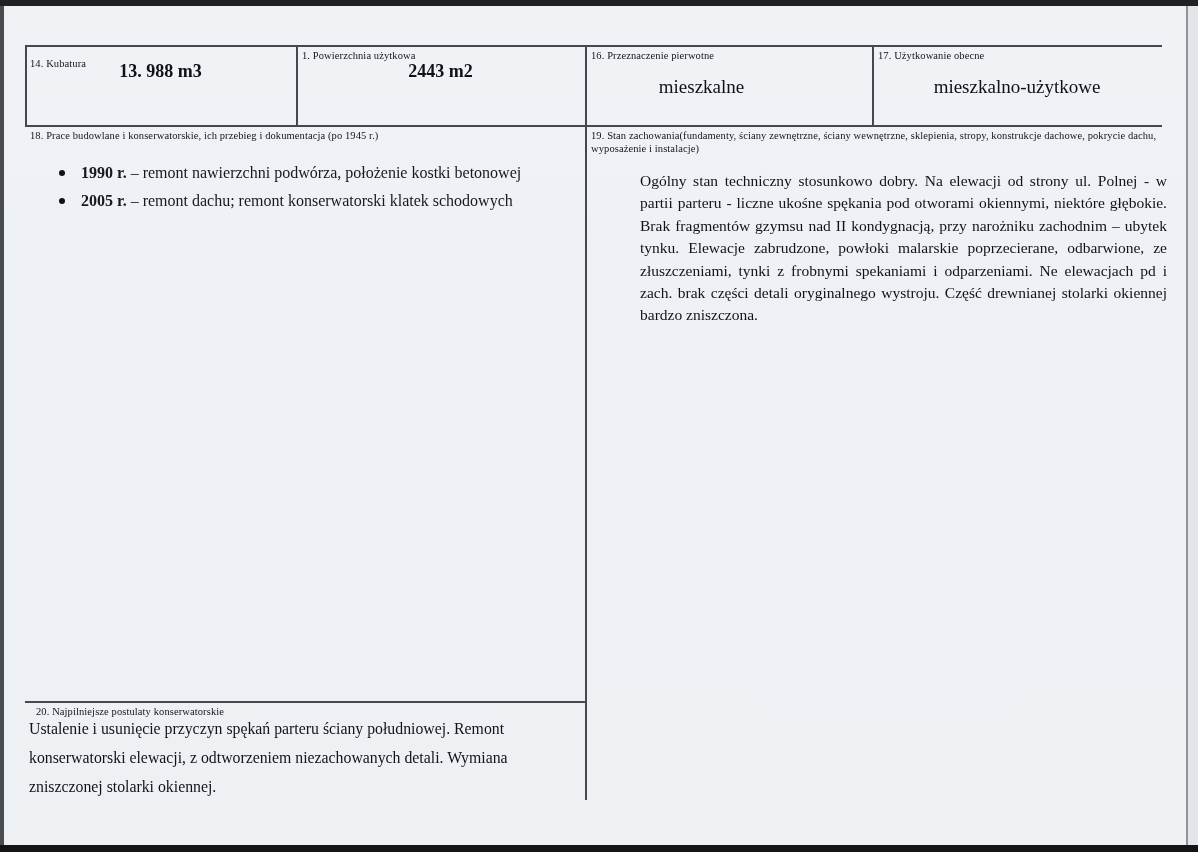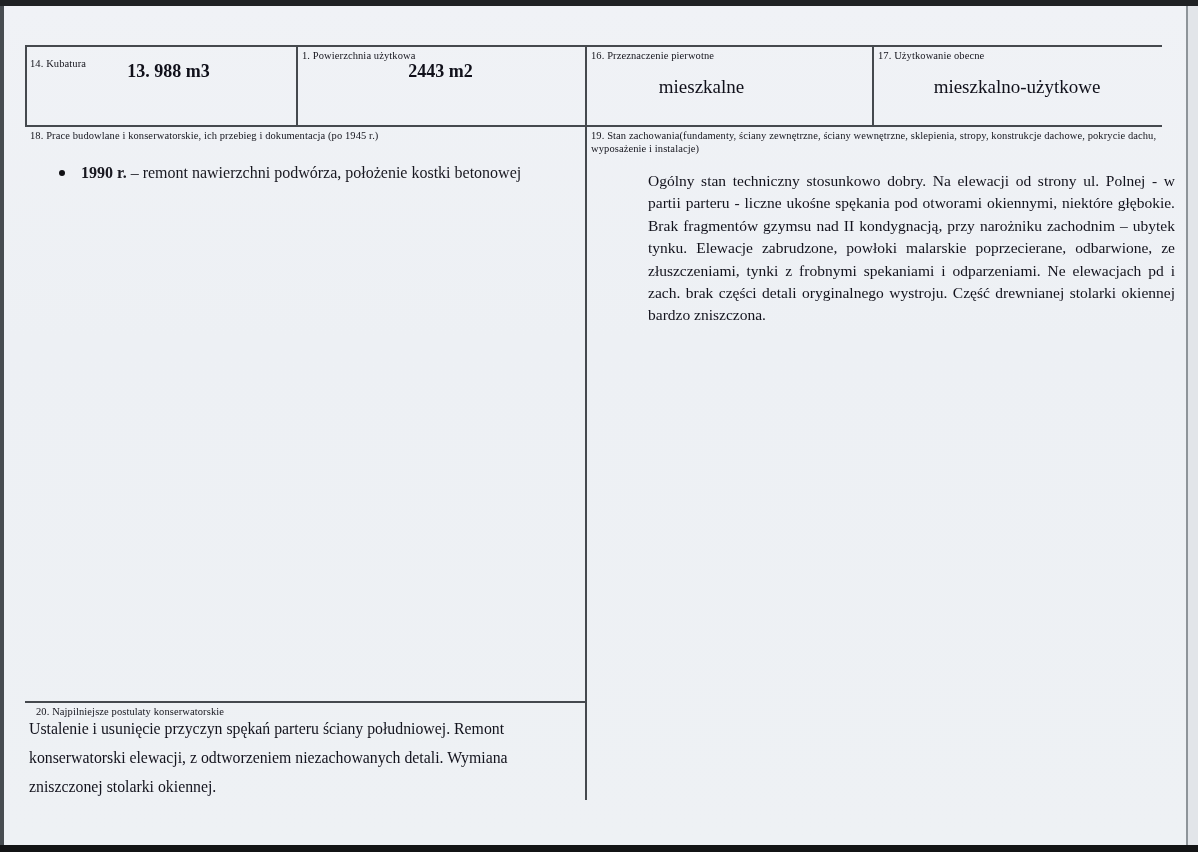--- a/index.html
+++ b/index.html
@@ -41,21 +41,21 @@
     font-size:16px;line-height:19px;white-space:nowrap;
   }
   .works-list li::before{
     content:"";position:absolute;left:4px;top:7px;width:6px;height:6px;border-radius:50%;background:#101014;
   }
   .works-list .yr{font-weight:bold;}
 
   
   .state-body{
     position:absolute;left:640px;top:170px;width:527px;
-    font-size:15.5px;line-height:22.4px;text-align:justify;color:#12121c;margin-left:8px;
+    font-size:15.5px;line-height:22.4px;text-align:justify;color:#12121c;
   }
   
   .postulaty-body{
     position:absolute;left:29px;top:714px;width:540px;
     font-size:15.8px;line-height:29px;color:#12121c;
   }
 </style>
 </head>
 <body>
 
@@ -67,35 +67,38 @@
 
 <div class="hline" style="left:25px;top:45px;width:1137px;"></div>
 <div class="hline" style="left:25px;top:125px;width:1137px;"></div>
 <div class="hline" style="left:25px;top:701px;width:562px;"></div>
 <div class="vline" style="left:25px;top:45px;height:82px;"></div>
 <div class="vline" style="left:296px;top:45px;height:82px;"></div>
 <div class="vline" style="left:585px;top:45px;height:755px;"></div>
 <div class="vline" style="left:872px;top:45px;height:82px;"></div>
 
 <div class="cell-label" style="left:30px;top:49px;margin-top:8px;">14. Kubatura</div>
-<div class="cell-value val-bold" style="left:25px;top:61px;width:271px;margin-left:8px;">13. 988 m3</div>
+<div class="cell-value val-bold" style="left:25px;top:61px;width:271px;">13. 988 m3</div>
 
 <div class="cell-label" style="left:302px;top:49px;">1. Powierzchnia użytkowa</div>
 <div class="cell-value val-bold" style="left:296px;top:61px;width:289px;">2443 m2</div>
 
 <div class="cell-label" style="left:591px;top:49px;">16. Przeznaczenie pierwotne</div>
 <div class="cell-value val-reg" style="left:585px;top:76px;width:233px;">mieszkalne</div>
 
 <div class="cell-label" style="left:878px;top:49px;">17. Użytkowanie obecne</div>
 <div class="cell-value val-reg" style="left:872px;top:76px;width:290px;">mieszkalno-użytkowe</div>
 
 <div class="cell-label" style="left:30px;top:129px;width:545px;">18. Prace budowlane i konserwatorskie, ich przebieg i dokumentacja (po 1945 r.)</div>
 <ul class="works-list">
   <li>
     <span class="yr">1990 r.</span><span> – remont nawierzchni podwórza, położenie kostki betonowej</span>
   </li>
+  <li>
+    <span class="yr">2005 r.</span><span> – remont dachu; remont konserwatorski  klatek schodowych</span>
+  </li>
 </ul>
 
 <div class="cell-label" style="left:591px;top:129px;width:575px;">19. Stan zachowania(fundamenty, ściany zewnętrzne, ściany wewnętrzne, sklepienia, stropy, konstrukcje dachowe, pokrycie dachu, wyposażenie i instalacje)</div>
 <div class="state-body">Ogólny stan techniczny stosunkowo dobry. Na elewacji od strony ul. Polnej - w partii parteru - liczne ukośne spękania pod otworami okiennymi, niektóre głębokie. Brak fragmentów gzymsu nad II kondygnacją, przy narożniku zachodnim – ubytek tynku.  Elewacje zabrudzone, powłoki malarskie poprzecierane, odbarwione, ze złuszczeniami, tynki z frobnymi spekaniami i odparzeniami. Ne elewacjach pd i zach. brak części detali oryginalnego wystroju. Część drewnianej  stolarki okiennej bardzo zniszczona.</div>
 
 <div class="cell-label" style="left:36px;top:705px;width:545px;">20. Najpilniejsze postulaty konserwatorskie</div>
 <div class="postulaty-body">Ustalenie i usunięcie przyczyn spękań parteru ściany południowej. Remont konserwatorski elewacji, z odtworzeniem niezachowanych detali. Wymiana zniszczonej stolarki okiennej.</div>
 
 </body></html>

